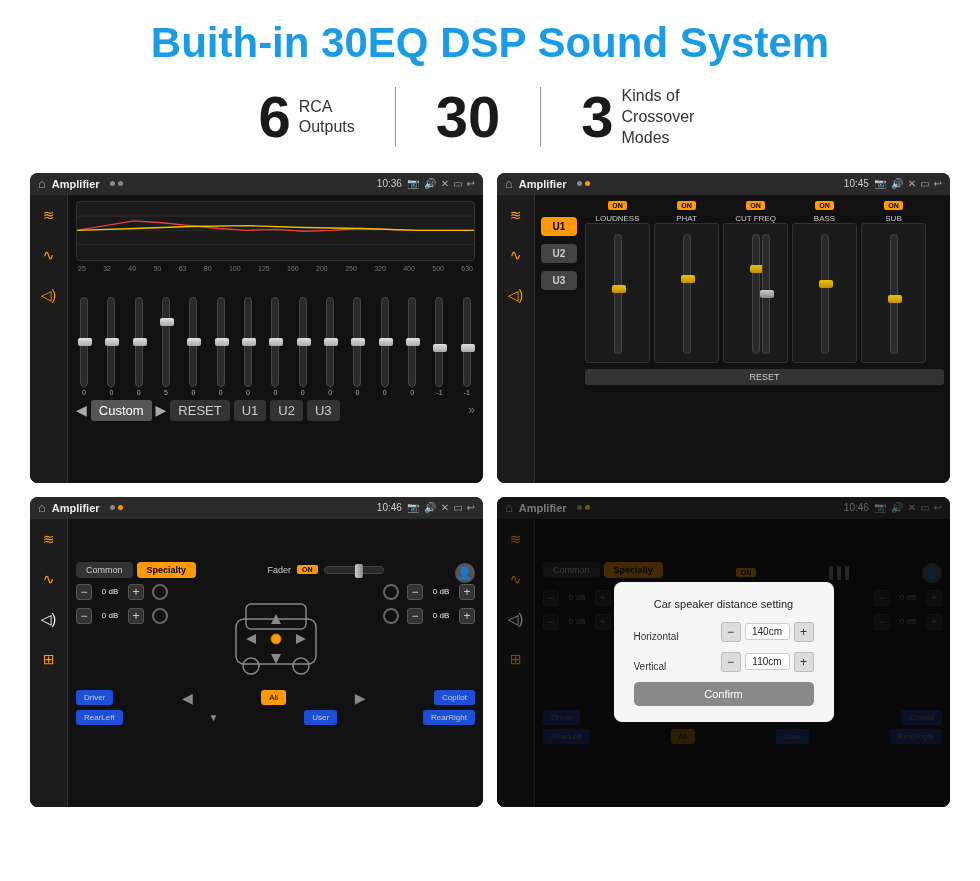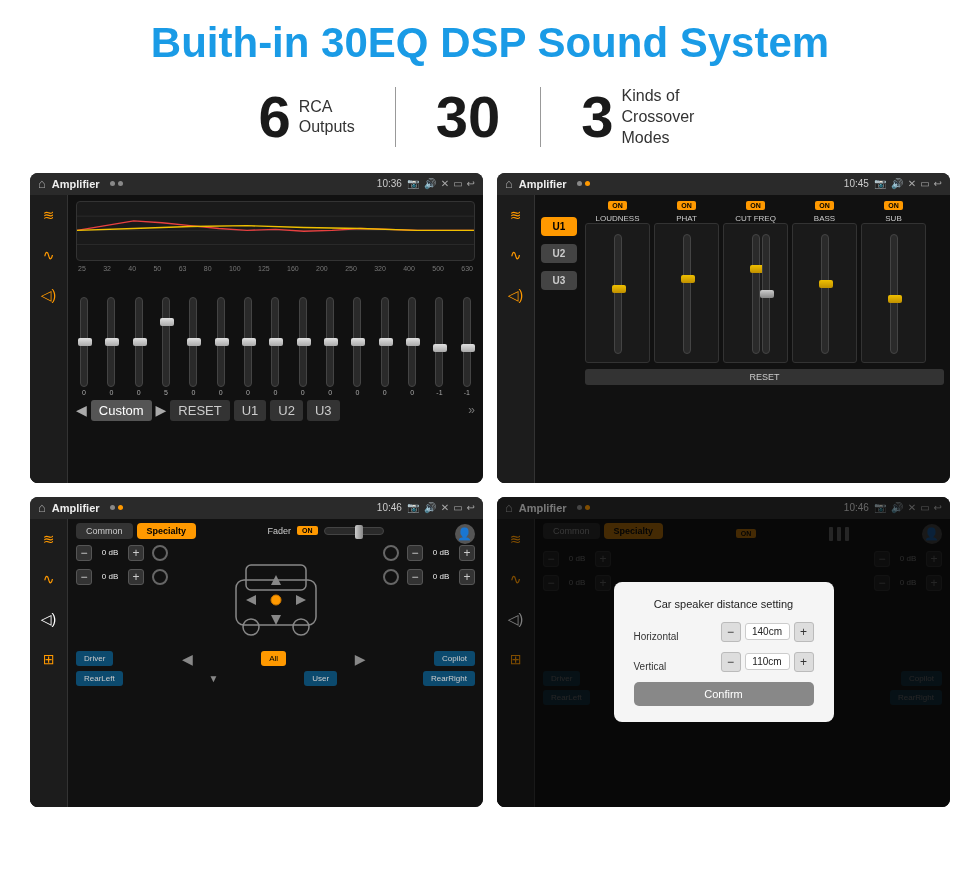--- a/index.html
+++ b/index.html
@@ -321,20 +321,21 @@
     
     .screen3-body {
       display: flex;
       height: calc(100% - 22px);
       background: #111;
     }
 
     .speaker-main {
       flex: 1;
       padding: 4px 8px;
+      margin-top: 39px;
     }
 
     .tab-row {
       display: flex;
       gap: 4px;
       margin-bottom: 6px;
     }
 
     .tab-btn {
       background: #333;
@@ -432,21 +433,21 @@
     }
 
     .bottom-controls {
       display: flex;
       justify-content: space-between;
       align-items: center;
       margin-top: 2px;
     }
 
     .small-btn {
-      background: #0c4a6e;
+      background: #1d4ed8;
       color: #ccc;
       border: none;
       padding: 3px 8px;
       border-radius: 3px;
       font-size: 8px;
       cursor: pointer;
     }
     .small-btn.orange { background: #f90; color: #000; }
 
     

